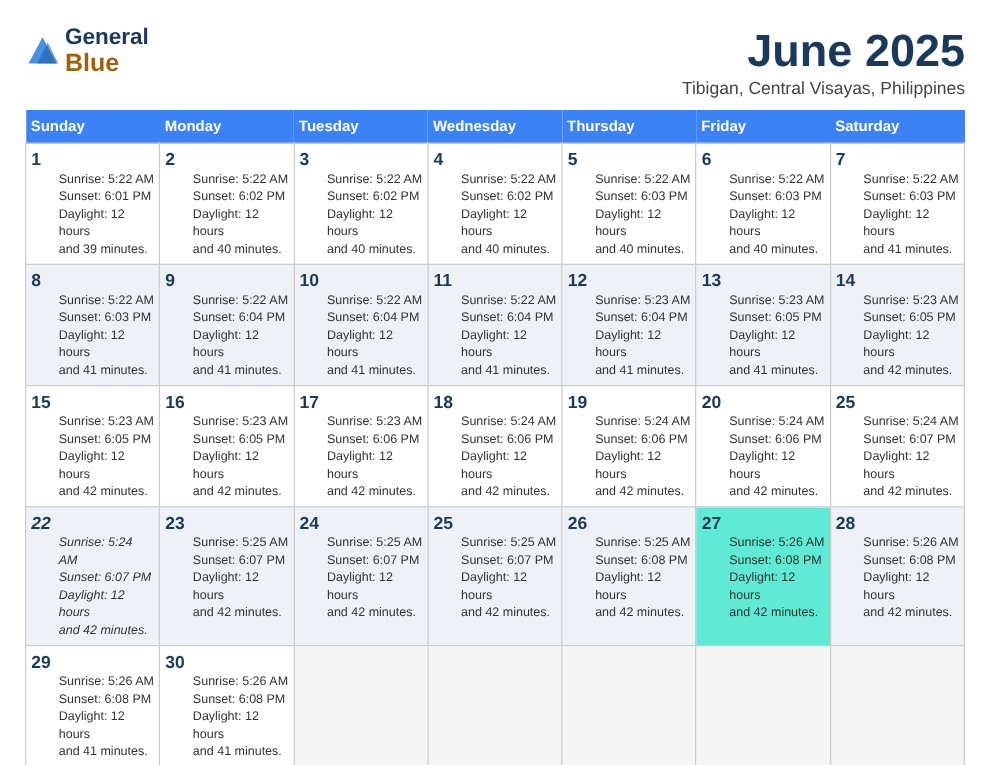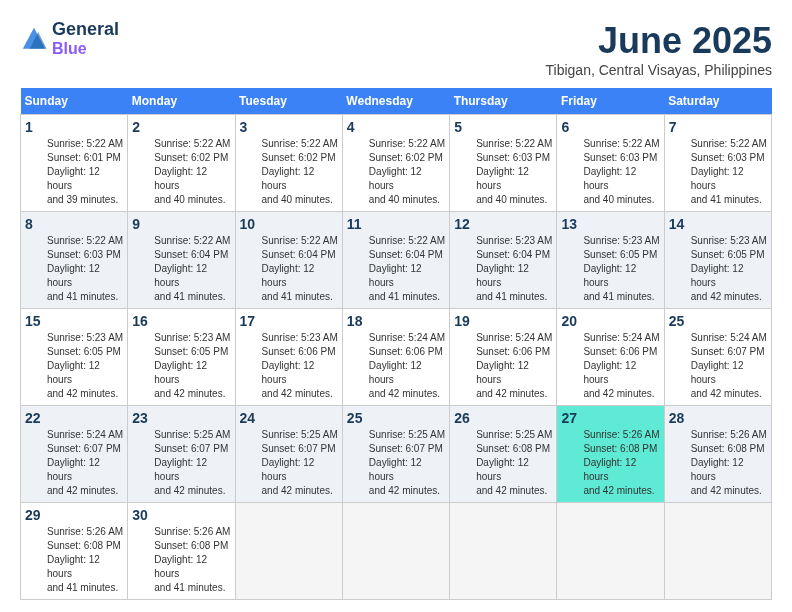--- a/index.html
+++ b/index.html
@@ -79,21 +79,21 @@
 <body>
 
 <div class="header-area">
   <div class="logo">
     <svg class="logo-icon" viewBox="0 0 40 40" xmlns="http://www.w3.org/2000/svg">
       <polygon points="20,4 36,34 4,34" fill="#2a7de1" opacity="0.85"></polygon>
       <polygon points="26,10 38,34 14,34" fill="#1a5fa0" opacity="0.6"></polygon>
     </svg>
     <div>
       <div style="font-size:18px;font-weight:bold;color:#1a3a5c;line-height:1.1;">General</div>
-      <div style="font-size:16px;font-weight:bold;color:#8b5cf6;line-height:1.1;">Blue</div>
+      <div style="font-size:20px;font-weight:bold;color:#a16207;line-height:1.1;">Blue</div>
     </div>
   </div>
   <div class="title-area">
     <div class="month-title">June 2025</div>
     <div class="location">Tibigan, Central Visayas, Philippines</div>
   </div>
 </div>
 
 <table>
   <thead>
@@ -192,21 +192,21 @@
         <td style="background: rgb(255, 255, 255);">
           <span class="day-num">20</span>
           <div class="day-info">Sunrise: 5:24 AM<br>Sunset: 6:06 PM<br>Daylight: 12 hours<br>and 42 minutes.</div>
         </td>
         <td style="background: rgb(255, 255, 255);">
           <span class="day-num">25</span>
           <div class="day-info">Sunrise: 5:24 AM<br>Sunset: 6:07 PM<br>Daylight: 12 hours<br>and 42 minutes.</div>
         </td>
       </tr>
       <tr>
-        <td style="background: rgb(238, 242, 247);">
+        <td style="background: rgb(238, 242, 247); font-style: italic;">
           <span class="day-num">22</span>
           <div class="day-info">Sunrise: 5:24 AM<br>Sunset: 6:07 PM<br>Daylight: 12 hours<br>and 42 minutes.</div>
         </td>
         <td style="background: rgb(238, 242, 247);">
           <span class="day-num">23</span>
           <div class="day-info">Sunrise: 5:25 AM<br>Sunset: 6:07 PM<br>Daylight: 12 hours<br>and 42 minutes.</div>
         </td>
         <td style="background: rgb(238, 242, 247);">
           <span class="day-num">24</span>
           <div class="day-info">Sunrise: 5:25 AM<br>Sunset: 6:07 PM<br>Daylight: 12 hours<br>and 42 minutes.</div>

